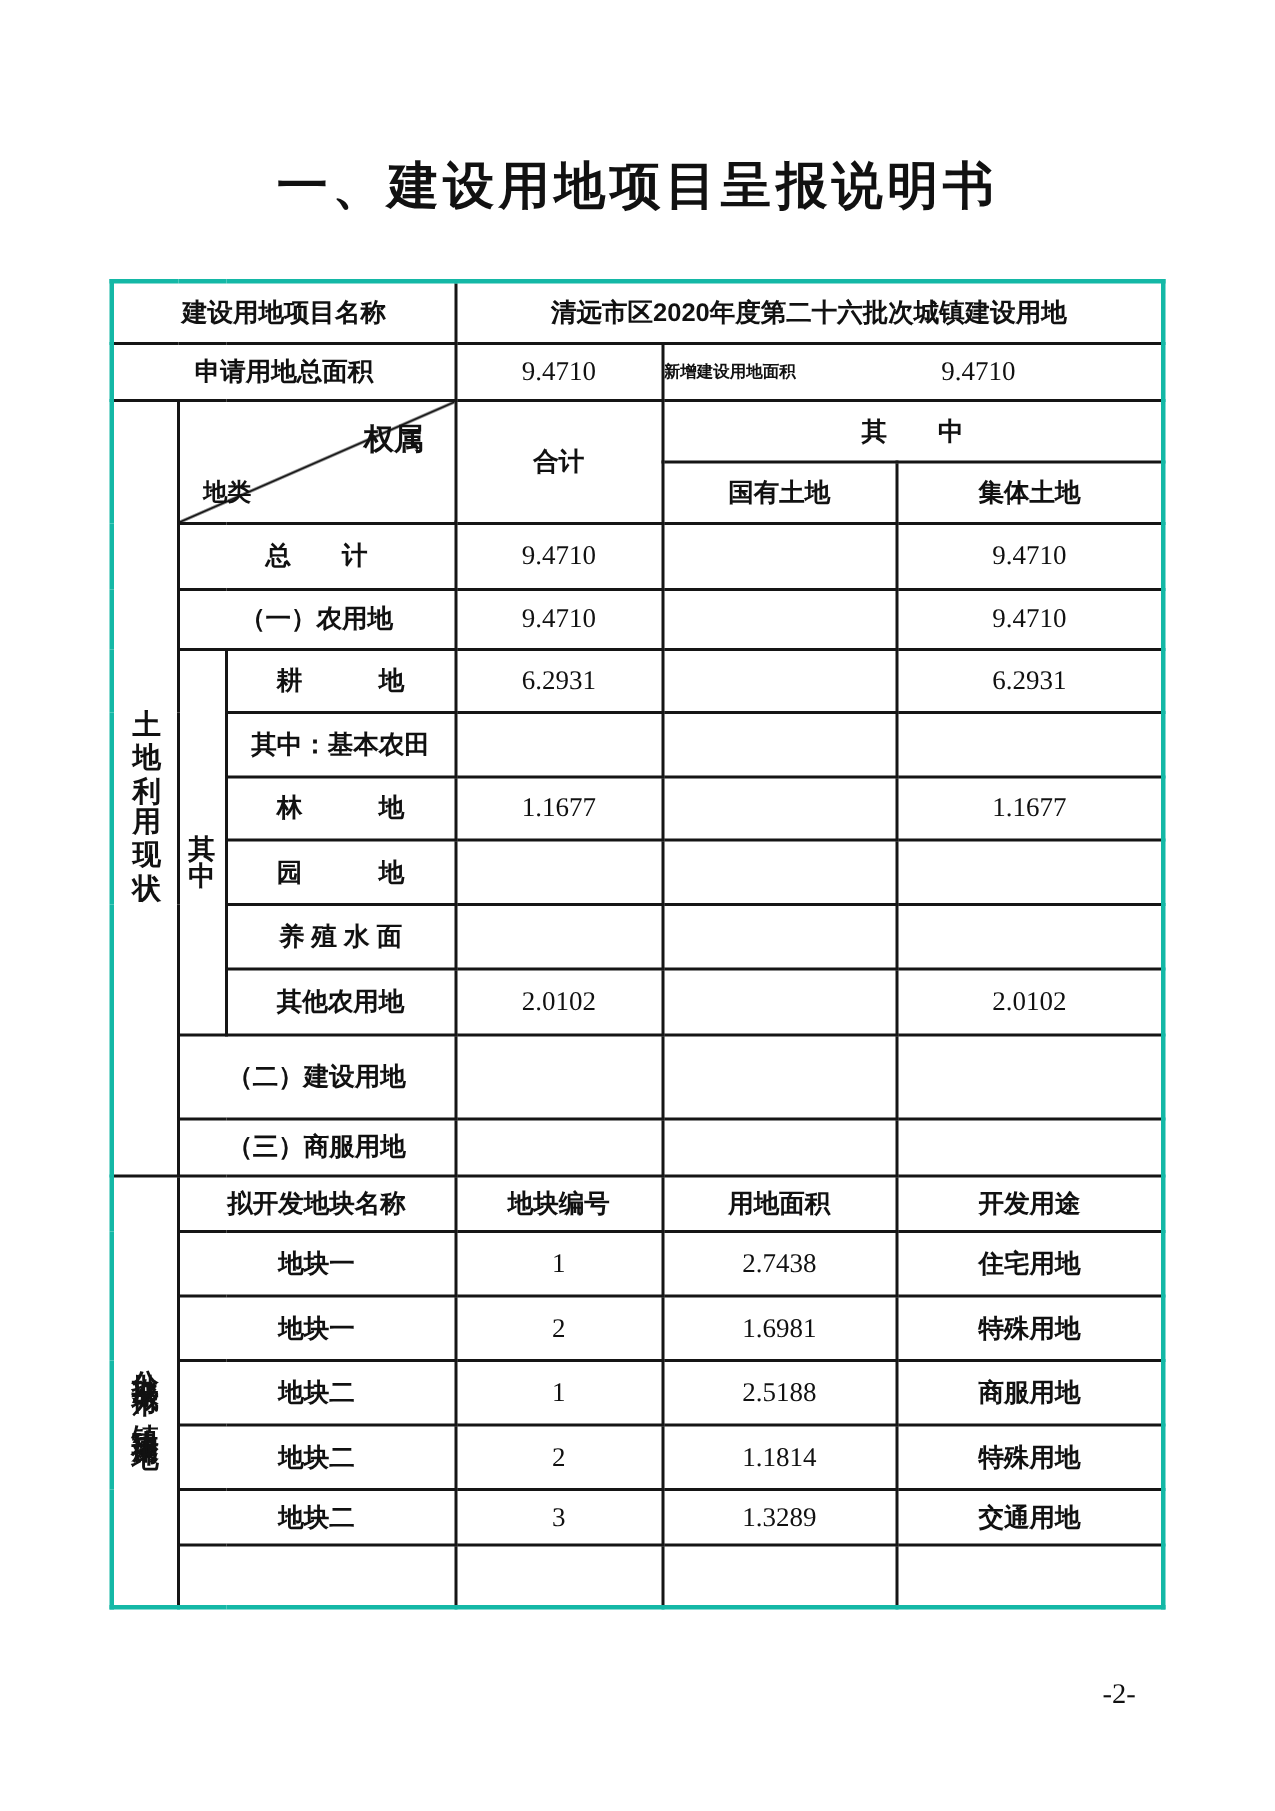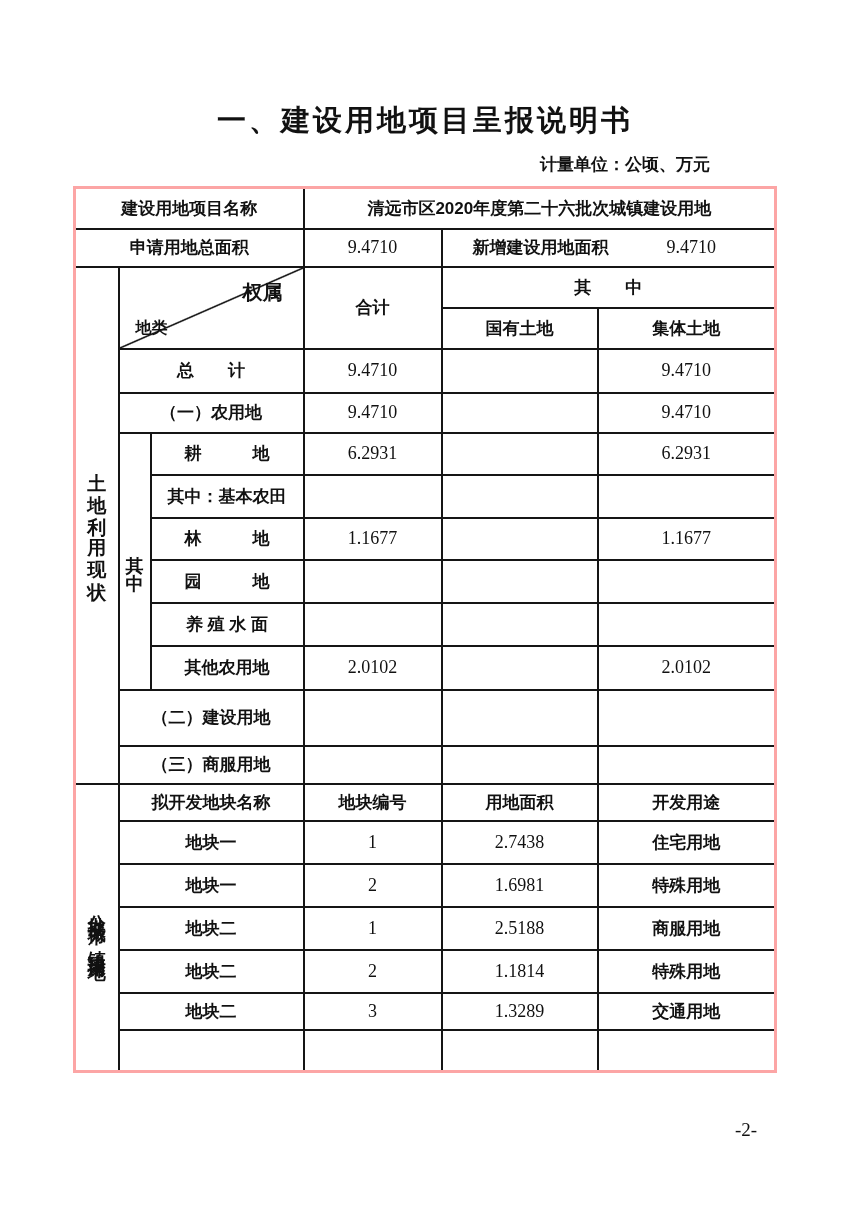--- a/index.html
+++ b/index.html
@@ -13,21 +13,21 @@
     font-family: "Liberation Sans", "DejaVu Sans", sans-serif;
     color: #111;
     overflow: hidden;
   }
   .doc-title {
     position: absolute;
     top: 101px;
     left: 0;
     width: 100%;
     text-align: center;
-    font-size: 29px;
+    font-size: 34px;
     font-weight: bold;
     letter-spacing: 3px;
     color: #111;
   }
   .unit-note {
     position: absolute;
     top: 153px;
     left: 73px;
     width: 701px;
     text-align: right;
@@ -35,21 +35,21 @@
     font-size: 17px;
     font-weight: bold;
   }
   table.main {
     position: absolute;
     left: 73px;
     top: 186px;
     width: 701px;
     border-collapse: collapse;
     table-layout: fixed;
-    border: 3px solid #fca5a5;
+    border: 3px solid #14b8a6;
   }
   table.main td {
     border: 2px solid #151515;
     vertical-align: middle;
     text-align: center;
     padding: 0;
     overflow: hidden;
   }
   td.lbl { font-size: 17px; font-weight: bold; }
   td.num, span.num {
@@ -82,22 +82,22 @@
     position: absolute; top: 11px; right: 20px;
     font-size: 20px; font-weight: bold;
   }
   td.diag .bl-label {
     position: absolute; bottom: 9px; left: 16px;
     font-size: 16px; font-weight: bold; margin-top: 36px;
   }
   
   .pair-cell { display: flex; align-items: center; height: 100%; }
   .pair-cell .plabel {
-    padding-left: 30px;
-    font-size: 17px; font-weight: bold; white-space: nowrap;
+    padding-left: 0;
+    font-size: 11px; font-weight: bold; white-space: nowrap;
   }
   .pair-cell .pvalue { flex: 1; text-align: center; }
   .page-number {
     position: absolute;
     left: 735px;
     top: 1119px;
     font-family: "Liberation Serif", "DejaVu Serif", serif;
     font-size: 19px;
   }
   
@@ -106,21 +106,20 @@
   tr.h42 { height: 42px; } tr.h43 { height: 43px; }
   tr.h39 { height: 56px; } tr.h37 { height: 37px; }
 </style>
 </head>
 <body>
 
 <div class="page">
 
   <div class="doc-title">一、建设用地项目呈报说明书</div>
 
-  <div class="unit-note">计量单位：公顷、万元</div>
 
   <table class="main">
     <colgroup>
       <col style="width:44px">
         <col style="width:32px">
         <col style="width:153px">
       <col style="width:138px">
         <col style="width:156px">
         <col style="width:178px">
     </colgroup>

